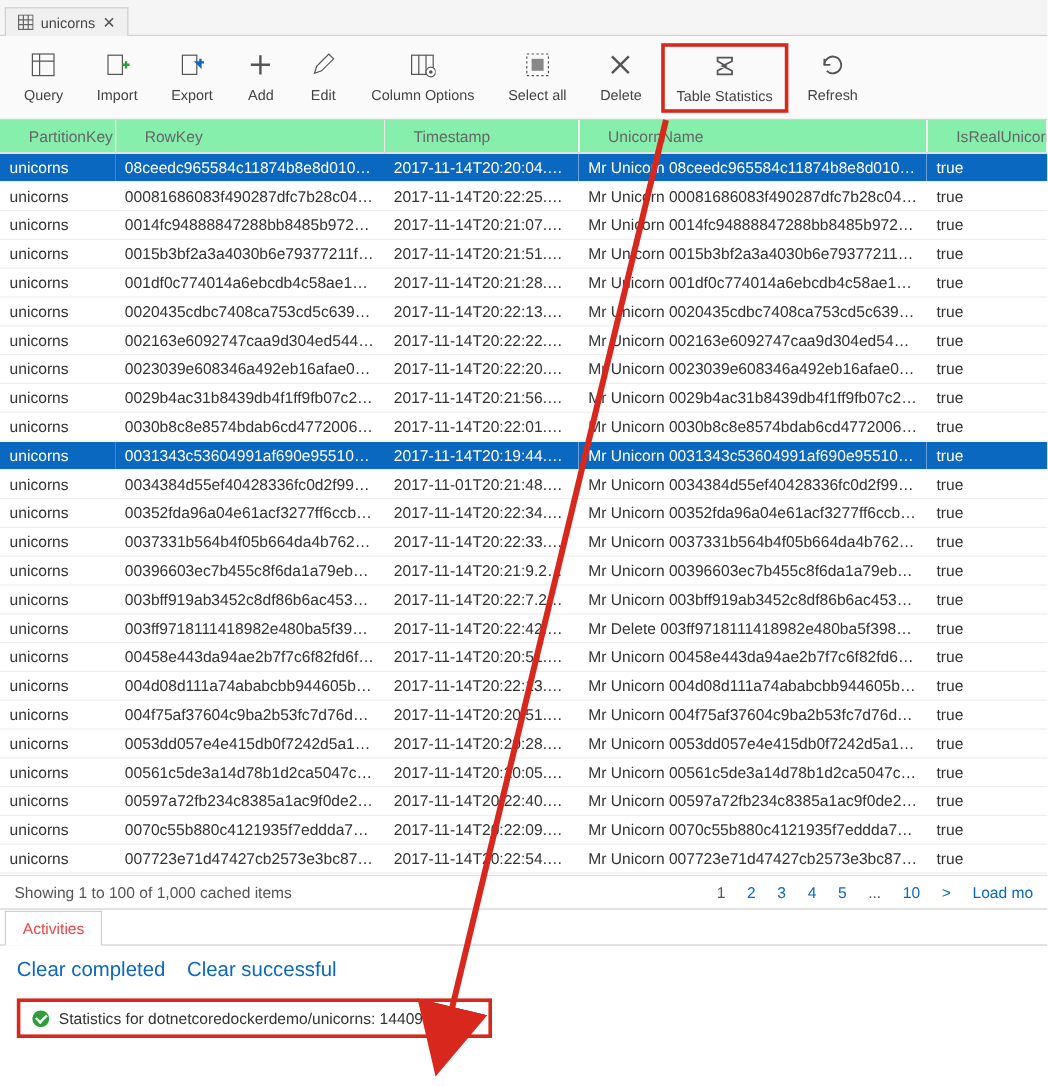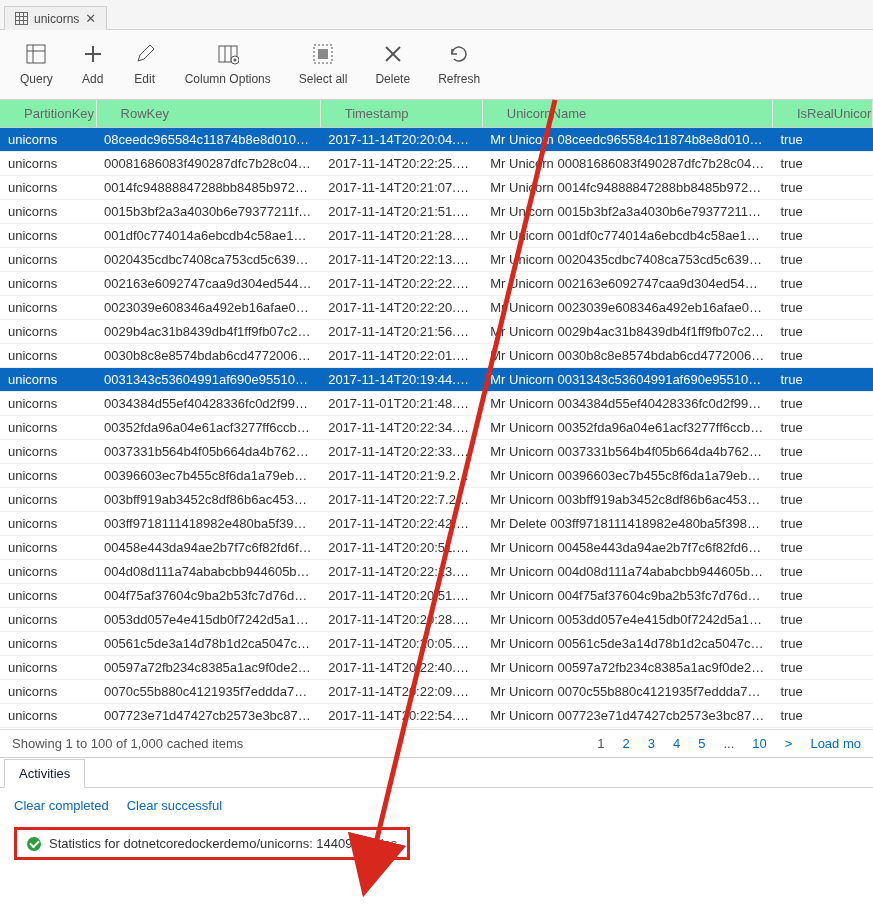--- a/index.html
+++ b/index.html
@@ -124,32 +124,32 @@
   
   .activities {
     border-top: 1px solid #d0d0d0;
   }
   .activities-tab {
     display:inline-block;
     padding: 6px 14px;
     border: 1px solid #d0d0d0;
     border-bottom: 1px solid #fff;
     background: #fff;
-    color: #0f172a;
+    color: #ef4444;
     font-size: 13px;
     position: relative;
     top: 1px;
     margin-left: 4px;
   }
   .activities-body {
     border-top: 1px solid #d0d0d0;
     padding: 10px 14px;
   }
   .act-links { display:flex; gap: 18px; margin-bottom: 14px;}
-  .act-links a { color: #0a68c1; text-decoration:none; font-size: 13px; cursor:pointer;}
+  .act-links a { color: #0a68c1; text-decoration:none; font-size: 17px; cursor:pointer;}
   .stat-line {
     display:flex;
     align-items:center;
     gap: 8px;
     border: 3px solid #d8281d;
     padding: 6px 10px;
     width: fit-content;
     font-size: 13px;
     color: #333;
   }
@@ -199,20 +199,38 @@
           <rect x="2" y="2" width="18" height="18" fill="none" stroke="#555"></rect>
           <line x1="2" y1="8" x2="20" y2="8" stroke="#555"></line>
           <line x1="8" y1="2" x2="8" y2="20" stroke="#555"></line>
         </svg>
       </span>
     <span>Query</span>
   </div>
   <div class="tool-btn">
     <span class="tool-icon">
         <svg width="22" height="22" viewBox="0 0 22 22">
+          <rect x="3" y="3" width="12" height="16" fill="none" stroke="#555"></rect>
+          <path d="M18 8 L18 14 M15 11 L21 11" stroke="#2e9e3b" stroke-width="2"></path>
+        </svg>
+      </span>
+    <span>Import</span>
+  </div>
+  <div class="tool-btn">
+    <span class="tool-icon">
+        <svg width="22" height="22" viewBox="0 0 22 22">
+          <rect x="3" y="3" width="12" height="16" fill="none" stroke="#555"></rect>
+          <path d="M18 6 L18 12 L15 9 L21 9" stroke="#0a68c1" stroke-width="2" fill="none"></path>
+        </svg>
+      </span>
+    <span>Export</span>
+  </div>
+  <div class="tool-btn">
+    <span class="tool-icon">
+        <svg width="22" height="22" viewBox="0 0 22 22">
           <line x1="11" y1="3" x2="11" y2="19" stroke="#555" stroke-width="2"></line>
           <line x1="3" y1="11" x2="19" y2="11" stroke="#555" stroke-width="2"></line>
         </svg>
       </span>
     <span>Add</span>
   </div>
   <div class="tool-btn">
     <span class="tool-icon">
         <svg width="22" height="22" viewBox="0 0 22 22">
           <path d="M4 18 L6 12 L16 2 L20 6 L10 16 Z" fill="none" stroke="#555"></path>
@@ -242,20 +260,28 @@
     <span>Select all</span>
   </div>
   <div class="tool-btn">
     <span class="tool-icon">
         <svg width="22" height="22" viewBox="0 0 22 22">
           <line x1="4" y1="4" x2="18" y2="18" stroke="#555" stroke-width="2"></line>
           <line x1="18" y1="4" x2="4" y2="18" stroke="#555" stroke-width="2"></line>
         </svg>
       </span>
     <span>Delete</span>
+  </div>
+  <div class="tool-btn wide highlight">
+    <span class="tool-icon">
+        <svg width="22" height="22" viewBox="0 0 22 22">
+          <path d="M5 4 L17 4 L17 7 L9 11 L17 15 L17 18 L5 18 L5 15 L12 11 L5 7 Z" fill="none" stroke="#555" stroke-width="1.5"></path>
+        </svg>
+      </span>
+    <span>Table Statistics</span>
   </div>
   <div class="tool-btn">
     <span class="tool-icon">
         <svg width="22" height="22" viewBox="0 0 22 22">
           <path d="M4 11 A7 7 0 1 1 6 16" fill="none" stroke="#555" stroke-width="1.5"></path>
           <path d="M4 6 L4 11 L9 11" fill="none" stroke="#555" stroke-width="1.5"></path>
         </svg>
       </span>
     <span>Refresh</span>
   </div>

